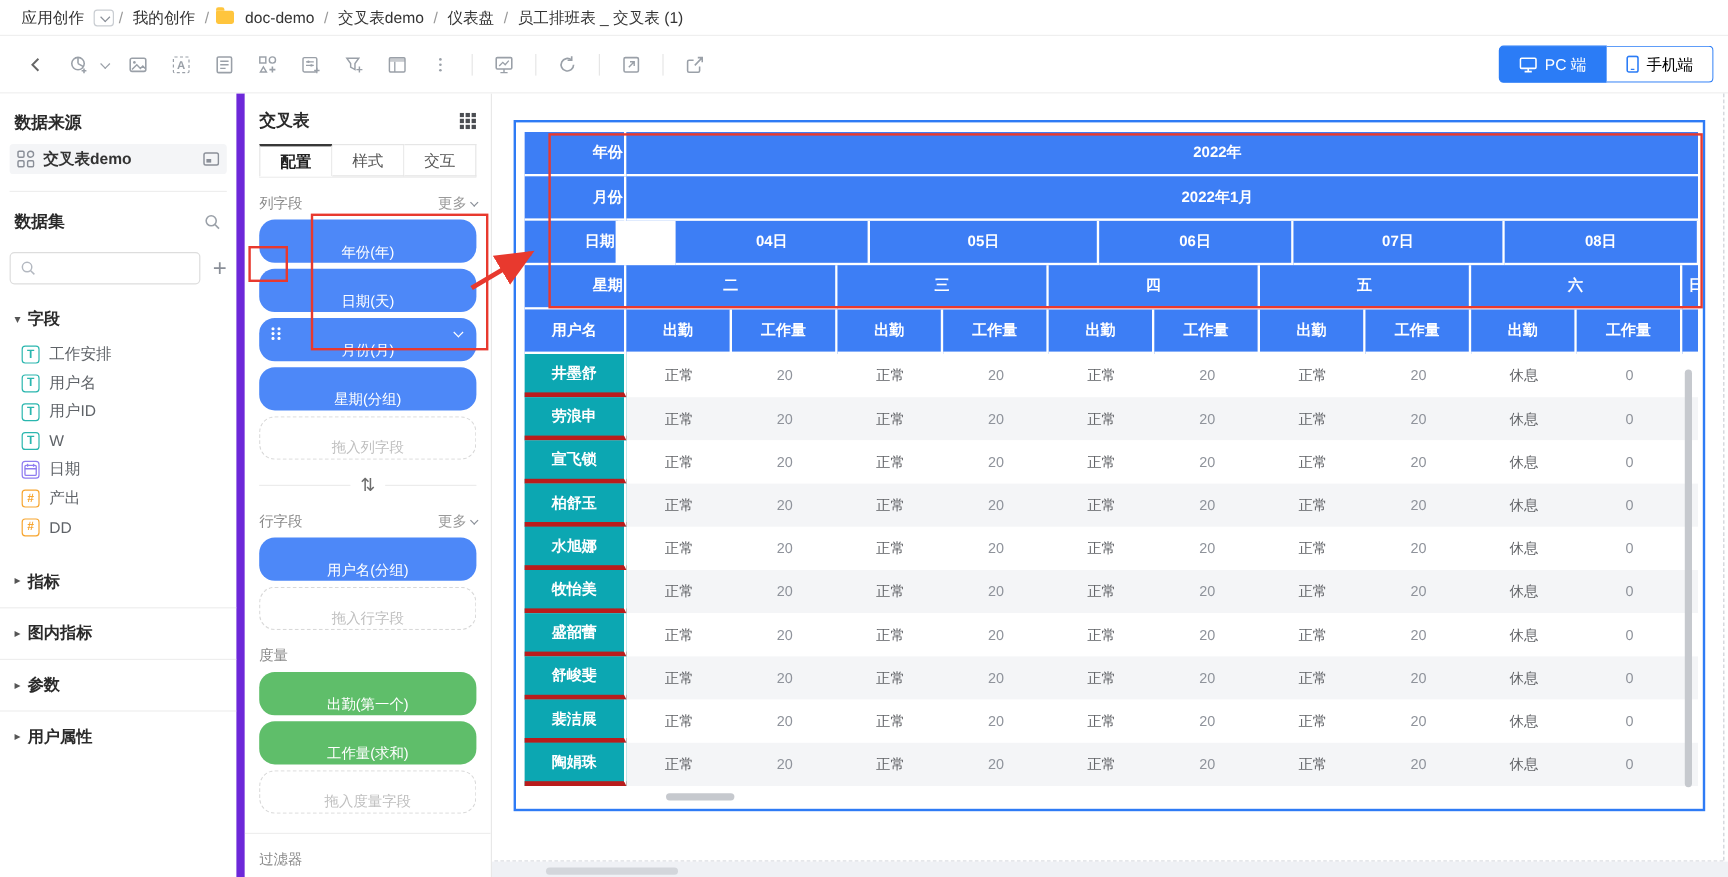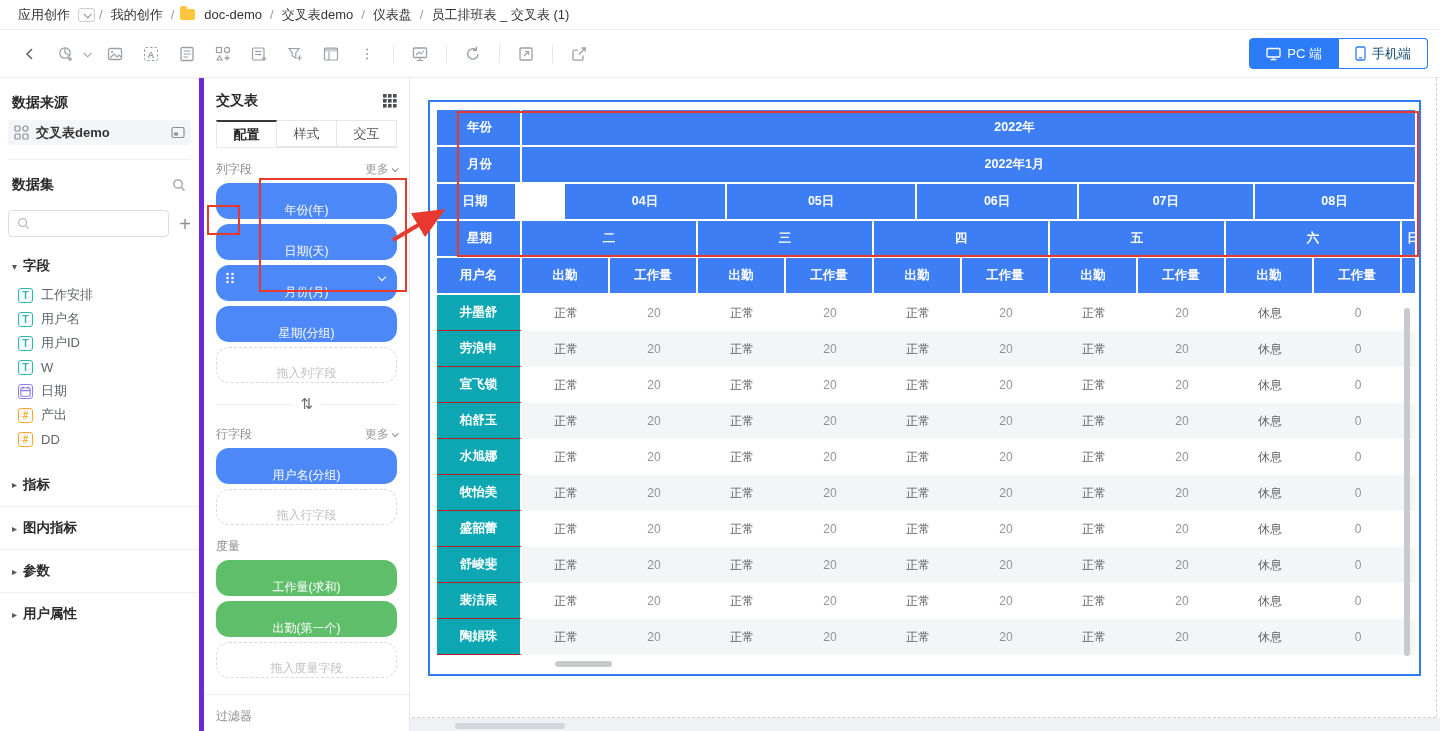--- a/index.html
+++ b/index.html
@@ -16,24 +16,24 @@
   .folder-icon::before { content:""; position:absolute; top:-3px; left:0; width:7px; height:3px; background:#ffc53d; border-radius:2px 2px 0 0; }
 
   
   .toolbar { position:absolute; left:0; top:30px; width:1440px; height:48px; display:flex; align-items:center; padding-left:12px; border-bottom:1px solid #ececec; background:#fff; }
   .tb-ic { display:flex; align-items:center; justify-content:center; width:30px; height:30px; margin:0 3px; border-radius:4px; cursor:pointer; color:#9aa0a8; }
   .tb-sep { width:1px; height:18px; background:#e6e6e6; margin:0 8px; }
   .tb-caret { margin-left:-4px; }
   .view-toggle { position:absolute; right:12px; top:8px; display:flex; height:31px; }
   .vt-btn { display:flex; align-items:center; gap:6px; padding:0 16px; font-size:13px; cursor:pointer; }
   .vt-pc { background:#2b7cf6; color:#fff; border:1px solid #2b7cf6; border-radius:4px 0 0 4px; }
-  .vt-mob { background:#fff; color:#0c4a6e; border:1px solid #2b7cf6; border-left:none; border-radius:0 4px 4px 0; }
+  .vt-mob { background:#fff; color:#000000; border:1px solid #2b7cf6; border-left:none; border-radius:0 4px 4px 0; }
 
   
-  .sidebar { position:absolute; left:0; top:78px; width:204px; height:653px; background:#fff; border-right:5px solid #6d28d9; padding:0 8px; overflow:hidden; }
+  .sidebar { position:absolute; left:0; top:78px; width:204px; height:653px; background:#fff; border-right:7px solid #6d28d9; padding:0 8px; overflow:hidden; }
   .sb-title { font-size:14px; font-weight:bold; color:#2a2a2a; margin:16px 4px 0 4px; display:flex; align-items:center; justify-content:space-between; }
   .sb-item { display:flex; align-items:center; height:25px; margin-top:8px; padding:0 6px; background:#f4f5f7; border-radius:3px; cursor:pointer; }
   .sb-item .lbl { flex:1; font-size:13px; font-weight:bold; color:#333; margin-left:7px; white-space:nowrap; overflow:hidden; }
   .sb-div { border-top:1px solid #eee; margin:14px 0 0 0; }
   .search-row { display:flex; align-items:center; margin-top:16px; }
   .search-box { flex:1; display:flex; align-items:center; height:27px; border:1px solid #ddd; border-radius:4px; padding:0 7px; background:#fff; }
   .plus-lnk { font-size:20px; color:#8a8f98; margin-left:10px; cursor:pointer; line-height:1; }
   .fields-hd { display:flex; align-items:center; margin:20px 4px 0 4px; font-size:13.5px; font-weight:bold; color:#2a2a2a; cursor:pointer; }
   .tri { color:#555; font-size:10px; margin-right:6px; }
   .fields-list { margin-top:8px; }
@@ -77,25 +77,25 @@
   .canvas { position:absolute; left:410px; top:78px; width:1030px; height:653px; background:#fff; }
   .page-edge-r { position:absolute; left:1436px; top:78px; width:0; height:639px; border-left:1px dashed #ccd0d6; }
   .page-edge-b { position:absolute; left:412px; top:717px; width:1024px; height:0; border-top:1px dashed #ccd0d6; }
   .page-gutter-b { position:absolute; left:410px; top:718px; width:1030px; height:13px; background:#eff1f5; }
   .page-scroll-h { position:absolute; left:455px; top:723px; width:110px; height:6px; background:#d3d6db; border-radius:3px; }
 
   .widget { position:absolute; left:428px; top:100px; width:993px; height:576px; border:2px solid #2e7bf5; background:#fff; }
   .pivot { position:absolute; left:437px; top:110px; width:978px; height:545px; overflow:hidden; background:#fff; }
   .trow { display:flex; }
   .hcell { background:#3d7ef5; color:#fff; font-size:12.5px; font-weight:bold; display:flex; align-items:center; justify-content:center; border-right:2px solid #fff; border-bottom:2px solid #fff; }
-  .hcell.corner { justify-content:flex-end; padding-right:28px; }
+  .hcell.corner { justify-content:flex-end; padding-right:1px; }
   .hcell.span { position:relative; }
   .hcell.span .span-inner { position:absolute; left:0; top:0; width:985px; height:100%; display:flex; align-items:center; justify-content:center; }
   .hcell.partial { justify-content:flex-start; padding-left:5px; }
-  .name-cell { background:#0ca7b2; color:#fff; font-size:12.5px; font-weight:bold; display:flex; align-items:center; justify-content:center; border-right:2px solid #fff; border-bottom:1px solid #b91c1c; }
+  .name-cell { background:#0ca7b2; color:#fff; font-size:12.5px; font-weight:bold; display:flex; align-items:center; justify-content:center; border-right:2px solid #fff; border-bottom:4px solid #b91c1c; }
   .dcell { display:flex; align-items:center; justify-content:center; font-size:12px; color:#606266; }
   .dcell.num { color:#8f939b; }
   .vscroll { position:absolute; left:1404px; top:308px; width:6px; height:348px; background:#c6c9ce; border-radius:3px; }
   .hscroll { position:absolute; left:555px; top:661px; width:57px; height:6px; background:#c6c9ce; border-radius:3px; }
 
   
   .anno { position:absolute; border:2.5px solid #e8392e; z-index:60; pointer-events:none; }
   .anno-arrow { position:absolute; z-index:61; pointer-events:none; }
 
   svg.icon { display:block; }
@@ -415,24 +415,24 @@
       </div>
     <div class="pill pill-dashed">
         <span>拖入行字段</span>
       </div>
 
     <div class="sec-row">
         <span>度量</span>
       </div>
     <div>
         <div class="pill pill-green">
+          <span>出勤(第一个)</span>
+        </div>
+        <div class="pill pill-green">
           <span>工作量(求和)</span>
-        </div>
-        <div class="pill pill-green">
-          <span>出勤(第一个)</span>
         </div>
       </div>
     <div class="pill pill-dashed">
         <span>拖入度量字段</span>
       </div>
 
     <div class="cfg-div"></div>
     <div class="sec-row">
         <span>过滤器</span>
       </div>

